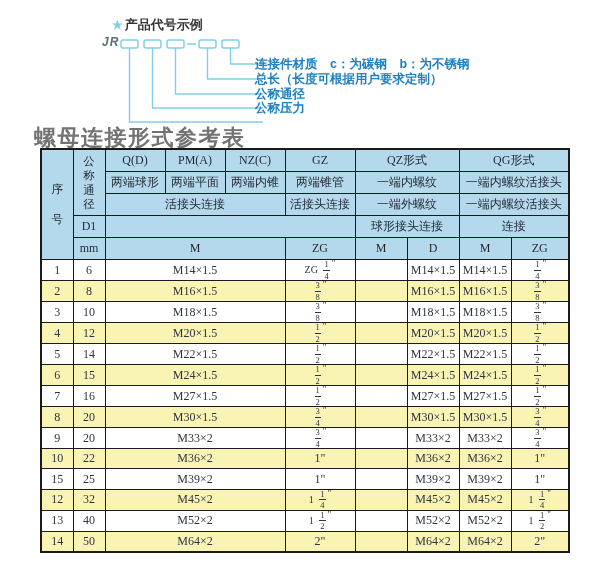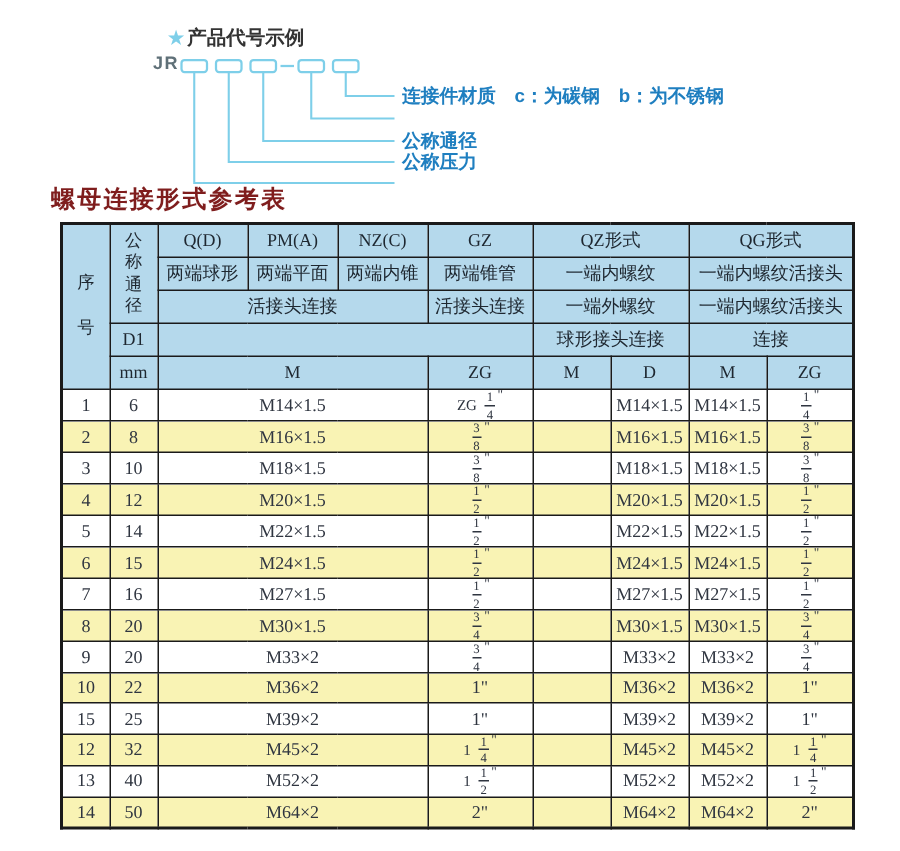--- a/index.html
+++ b/index.html
@@ -3,28 +3,28 @@
 <meta charset="utf-8">
 <style>
   html,body{margin:0;padding:0;background:#fff;}
   .page{position:relative;width:600px;height:567px;background:#ffffff;overflow:hidden;
         font-family:"Liberation Sans",sans-serif;border-radius:26px;}
 
   
   .diagram{position:absolute;left:0;top:0;width:600px;height:140px;}
   .diag-title{position:absolute;left:112px;top:16px;font-size:13px;font-weight:bold;color:#333;}
   .diag-title .star{color:var(--line-cyan);margin-right:2px;font-size:12px;}
-  .jr{position:absolute;left:102px;top:35px;font-size:12px;font-weight:bold;color:#5f7078;letter-spacing:1px;}
+  .jr{position:absolute;left:102px;top:35px;font-size:12px;font-weight:bold;color:#5f7078;letter-spacing:1px;font-style:italic;}
   .connector-svg{position:absolute;left:0;top:0;}
-  .code-label{position:absolute;left:268px;height:14px;line-height:14px;font-size:12.5px;
+  .code-label{position:absolute;left:255px;height:14px;line-height:14px;font-size:12.5px;
               font-weight:bold;color:var(--accent-blue);white-space:nowrap;}
 
   
   .table-title{position:absolute;left:34px;top:123px;margin:0;font-family:"Liberation Serif",serif;
-               font-size:16px;font-weight:bold;color:#7f1d1d;letter-spacing:1.5px;}
+               font-size:22px;font-weight:bold;color:#737373;letter-spacing:1.5px;}
 
   
   table.ref{position:absolute;left:40px;top:148px;width:528px;border-collapse:collapse;
             table-layout:fixed;font-family:"Liberation Serif",serif;color:#2f3540;
             border:2px solid #1a1a1a;}
   table.ref td{border:1px solid #1a1a1a;text-align:center;vertical-align:middle;
                padding:0;font-size:12px;overflow:hidden;}
   thead td{background:var(--header-bg);height:21px;font-size:11.5px;color:#1e2730;}
   tbody td{height:19.4px;background:#fff;}
   tbody tr.alt td{background:var(--row-alt-bg);}
@@ -64,20 +64,21 @@
         <path d="M129.5 48 V122 H263"></path>
       </g>
     </svg>
 
     <div class="diag-title">
       <span class="star">★</span><span>产品代号示例</span>
     </div>
     <div class="jr">JR</div>
 
     <div class="code-label" style="top:57px">连接件材质　c：为碳钢　b：为不锈钢</div>
+    <div class="code-label" style="top:72px">总长（长度可根据用户要求定制）</div>
     <div class="code-label" style="top:87px">公称通径</div>
     <div class="code-label" style="top:101px">公称压力</div>
   </div>
 
   <h2 class="table-title">螺母连接形式参考表</h2>
 
   <table class="ref">
     <colgroup>
       <col style="width:32px">
         <col style="width:32px">

